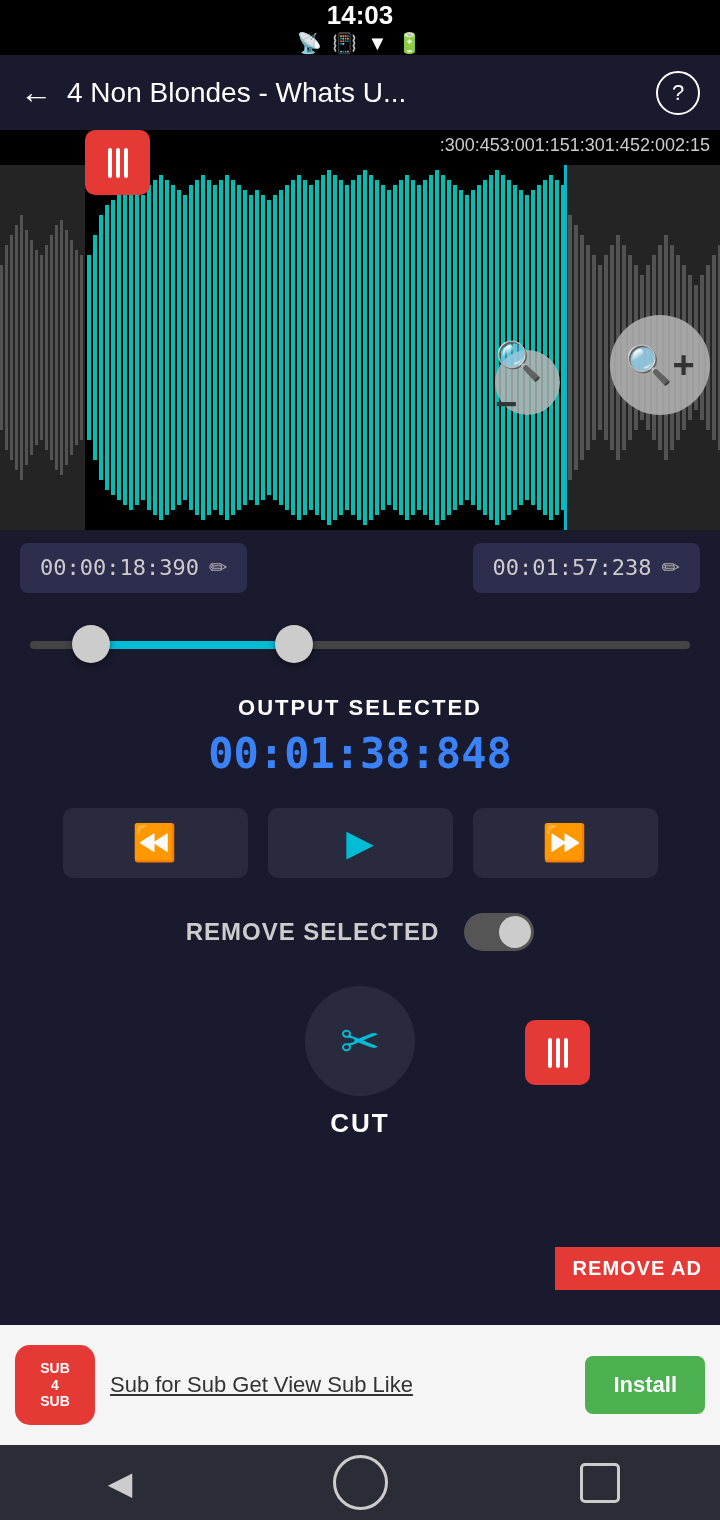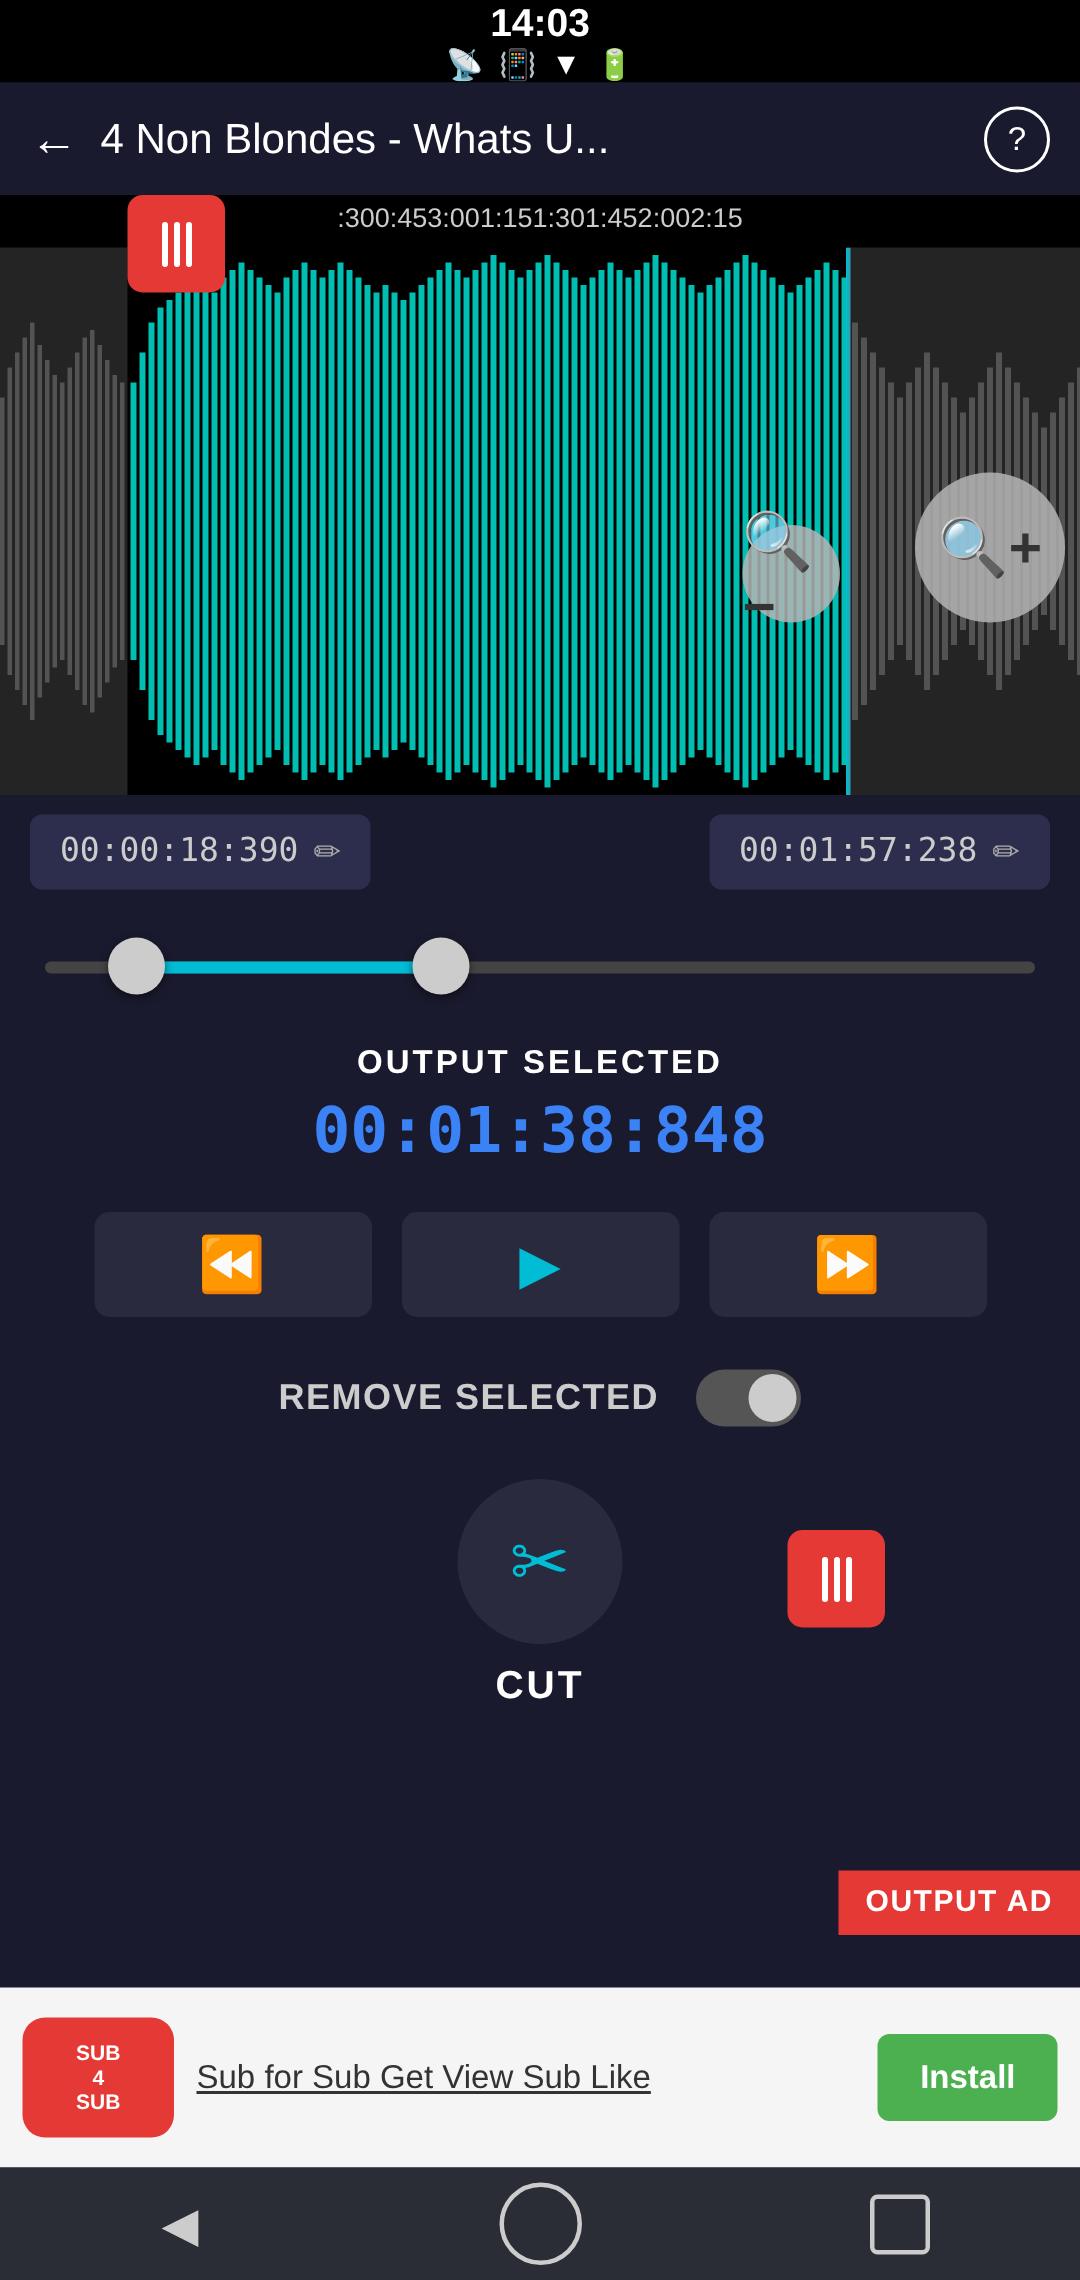--- a/index.html
+++ b/index.html
@@ -79,21 +79,21 @@
       background: #000;
       overflow: hidden;
     }
 
     .timeline-labels {
       position: absolute;
       top: 5px;
       left: 0;
       width: 100%;
       display: flex;
-      justify-content: center;
+      justify-content: flex-end;
       padding: 0 10px;
     }
 
     .timeline-label {
       color: #ccc;
       font-size: 18px;
     }
 
     
     .waveform-svg {
@@ -407,21 +407,21 @@
       left: 0;
       width: 100%;
       height: 120px;
       background: #f5f5f5;
       display: flex;
       align-items: center;
       padding: 0 15px;
       gap: 15px;
     }
     .ad-logo {
-      width: 101px;
+      width: 80px;
       height: 80px;
       background: #e53935;
       border-radius: 15px;
       display: flex;
       align-items: center;
       justify-content: center;
       flex-shrink: 0;
     }
     .ad-logo-text {
       color: #fff;
@@ -730,21 +730,21 @@
   </div>
 </div>
 
 <div class="cut-section">
   <button class="cut-btn">
     <span class="scissors-icon">✂</span>
   </button>
   <span class="cut-label">CUT</span>
 </div>
 
-<div class="remove-ad-btn">OUTPUT AD</div>
+<div class="remove-ad-btn">REMOVE AD</div>
 
 <div class="ad-banner">
   <div class="ad-logo">
     <span class="ad-logo-text">SUB<br>4<br>SUB</span>
   </div>
   <span class="ad-text">Sub for Sub Get View Sub Like</span>
   <div class="install-btn">Install</div>
 </div>
 
 <div class="bottom-nav">

